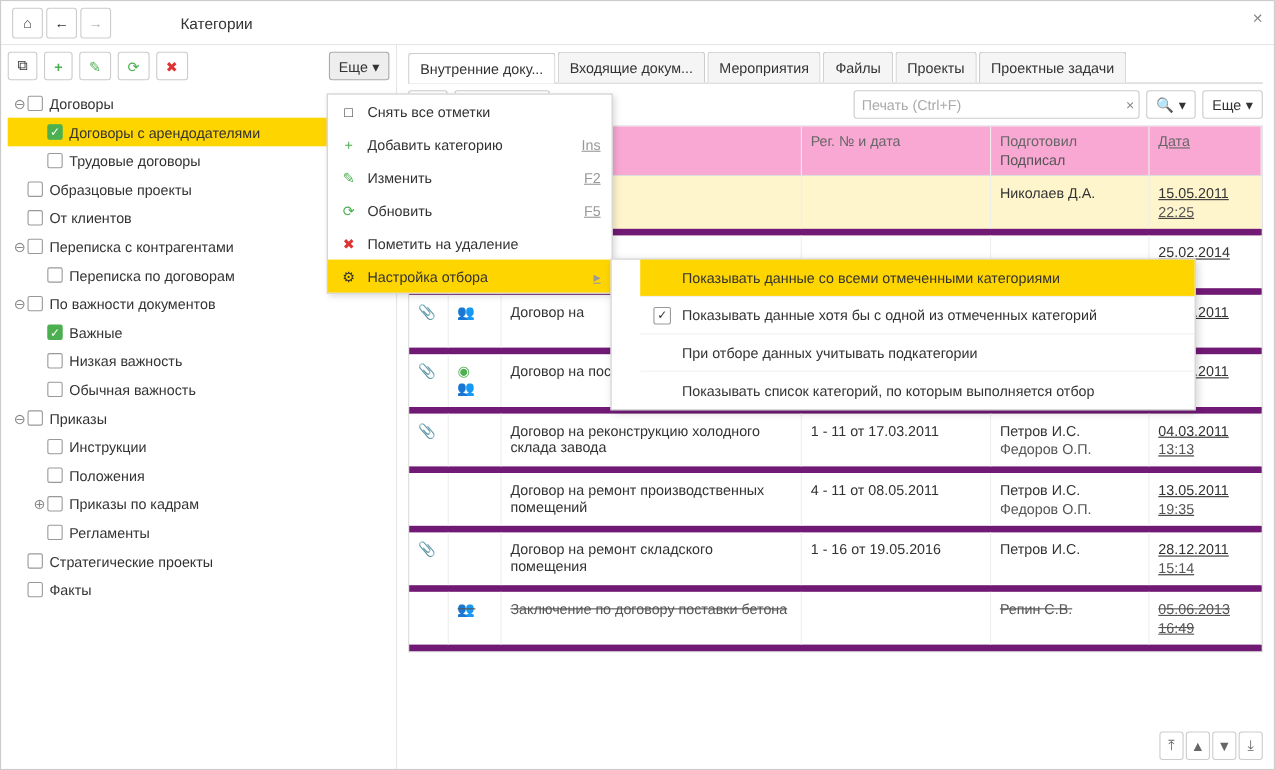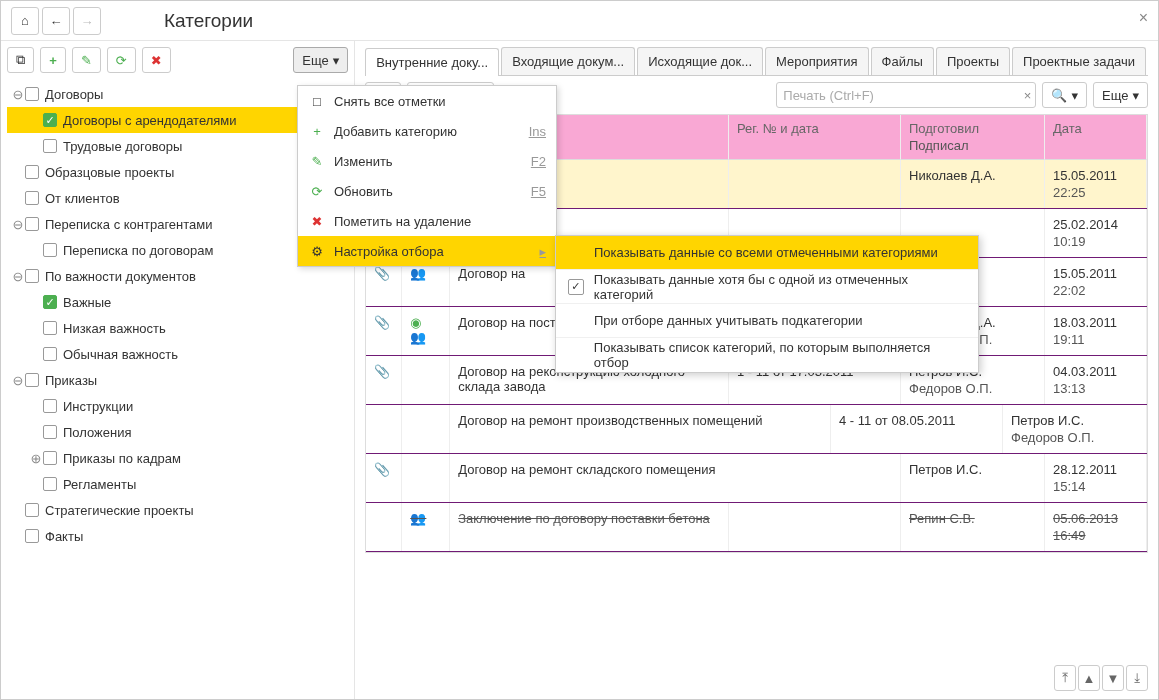--- a/index.html
+++ b/index.html
@@ -1,21 +1,21 @@
 <!DOCTYPE html>
 <html><head>
 <meta charset="utf-8">
 <style>
   * { box-sizing: border-box; font-family: Arial, sans-serif; font-size: 13px; }
   body { margin: 0; background: #fff; color: #333; }
   .win { width: 1159px; height: 700px; position: relative; border: 1px solid #ccc; }
   .top-bar { height: 40px; display: flex; align-items: center; padding: 0 10px; border-bottom: 1px solid #e5e5e5; }
   .nav-btn { width: 28px; height: 28px; border: 1px solid #ccc; border-radius: 3px; background: #fff; display: inline-flex; align-items: center; justify-content: center; margin-right: 3px; cursor: pointer; }
   .nav-btn.fwd { color: #bbb; }
-  .title { font-size: 19px; margin-left: 60px; }
+  .title { font-size: 14px; margin-left: 60px; }
   .close-x { position: absolute; right: 10px; top: 8px; font-size: 16px; color: #888; cursor: pointer; }
   .content { display: flex; height: calc(100% - 40px); }
   .left-pane { width: 360px; border-right: 1px solid #e5e5e5; padding: 6px; position: relative; }
   .right-pane { flex: 1; padding: 6px 10px; position: relative; }
   .toolbar { display: flex; gap: 6px; margin-bottom: 8px; }
   .btn { height: 26px; border: 1px solid #ccc; border-radius: 3px; background: #fff; display: inline-flex; align-items: center; padding: 0 8px; cursor: pointer; gap: 4px; }
   .tree { font-size: 13px; }
   .tree-row { display: flex; align-items: center; height: 26px; padding-left: 4px; }
   .tree-row.lvl1 { padding-left: 22px; }
   .tree-row.selected { background: #FFD500; }
@@ -29,32 +29,32 @@
   .search-box { flex: 1; max-width: 260px; height: 26px; border: 1px solid #ccc; border-radius: 3px; padding: 0 24px 0 6px; position: relative; color: #aaa; display: flex; align-items: center; }
   .search-clear { position: absolute; right: 4px; color: #888; cursor: pointer; }
   .grid { border: 1px solid #ddd; }
   .grid-head { display: flex; background: #f9a8d4; color: #666; }
   .gcol { padding: 6px 8px; border-right: 1px solid #eee; border-bottom: 1px solid #ddd; }
   .c-att { width: 36px; }
   .c-st { width: 48px; }
   .c-name { flex: 1; }
   .c-reg { width: 172px; }
   .c-who { width: 144px; }
-  .c-date { width: 102px; }
-  .grid-row { display: flex; border-bottom: 1px solid #701a75; }
+  .c-date { width: 102px; text-decoration: underline; }
+  .grid-row { display: flex; border-bottom: 6px solid #701a75; }
   .grid-row .gcol { border-bottom: none; padding: 8px; }
   .grid-row.cur { background: #FFF5CC; }
   .grid-row.strike { text-decoration: line-through; color: #555; }
   .sub-cell { color: #555; display: block; margin-top: 2px; }
   .ctx-menu { position: absolute; left: 296px; top: 84px; width: 260px; background: #fff; border: 1px solid #ccc; box-shadow: 2px 2px 6px rgba(0,0,0,.15); z-index: 20; }
   .mi { display: flex; align-items: center; height: 30px; padding: 0 10px; cursor: pointer; }
   .mi.hl { background: #FFD500; }
   .mi-ico { width: 18px; margin-right: 8px; text-align: center; }
   .mi-sc { margin-left: auto; color: #999; text-decoration: underline; }
-  .sub-menu { position: absolute; left: 554px; top: 234px; width: 424px; background: #fff; border: 1px solid #ccc; box-shadow: 2px 2px 8px rgba(0,0,0,.2); z-index: 21; }
+  .sub-menu { position: absolute; left: 554px; top: 234px; width: 532px; background: #fff; border: 1px solid #ccc; box-shadow: 2px 2px 8px rgba(0,0,0,.2); z-index: 21; padding-left: 26px; }
   .smi { display: flex; align-items: center; height: 34px; padding: 0 12px; cursor: pointer; border-bottom: 1px solid #f0f0f0; }
   .smi:last-child { border-bottom: none; }
   .smi.hl { background: #FFD500; }
   .smi-cb { width: 16px; height: 16px; border: 1px solid #999; border-radius: 2px; margin-right: 10px; display: inline-flex; align-items: center; justify-content: center; background: #fff; font-size: 11px; }
   .smi-sp { width: 26px; }
   .scroll-btns { position: absolute; right: 10px; bottom: 8px; display: flex; gap: 2px; }
   .scroll-btns .btn { width: 22px; padding: 0; justify-content: center; color: #666; }
 </style>
 </head>
 <body>
@@ -184,21 +184,20 @@
             <span class="cb"></span>
             <span>Факты</span>
           </div>
         </div>
     </div>
 
     <div class="right-pane">
       <div class="tabs" id="tabs">
           <div class="tab active">Внутренние доку...</div>
           <div class="tab">Входящие докум...</div>
-          <div class="tab">Исходящие док...</div>
           <div class="tab">Мероприятия</div>
           <div class="tab">Файлы</div>
           <div class="tab">Проекты</div>
           <div class="tab">Проектные задачи</div>
         </div>
 
       <div class="sub-toolbar">
         <div class="btn">
             <span>и</span> 
             <span>▾</span>
@@ -275,25 +274,27 @@
               <div class="gcol c-reg">1 - 11 от 17.03.2011</div>
               <div class="gcol c-who"><span>Петров И.С.</span><span class="sub-cell">Федоров О.П.</span></div>
               <div class="gcol c-date"><span>04.03.2011</span><span class="sub-cell">13:13</span></div>
             </div>
             <div class="grid-row">
               <div class="gcol c-att"></div>
               <div class="gcol c-st"></div>
               <div class="gcol c-name">Договор на ремонт производственных помещений</div>
               <div class="gcol c-reg">4 - 11 от 08.05.2011</div>
               <div class="gcol c-who"><span>Петров И.С.</span><span class="sub-cell">Федоров О.П.</span></div>
+              <div class="gcol c-date"><span>13.05.2011</span><span class="sub-cell">19:35</span></div>
             </div>
             <div class="grid-row">
               <div class="gcol c-att"><span style="color:#888">📎</span></div>
               <div class="gcol c-st"></div>
               <div class="gcol c-name">Договор на ремонт складского помещения</div>
+              <div class="gcol c-reg">1 - 16 от 19.05.2016</div>
               <div class="gcol c-who"><span>Петров И.С.</span></div>
               <div class="gcol c-date"><span>28.12.2011</span><span class="sub-cell">15:14</span></div>
             </div>
             <div class="grid-row strike">
               <div class="gcol c-att"></div>
               <div class="gcol c-st"><span style="color:#c90">👥</span></div>
               <div class="gcol c-name">Заключение по договору поставки бетона</div>
               <div class="gcol c-reg"></div>
               <div class="gcol c-who"><span>Репин С.В.</span></div>
               <div class="gcol c-date"><span>05.06.2013</span><span class="sub-cell">16:49</span></div>

